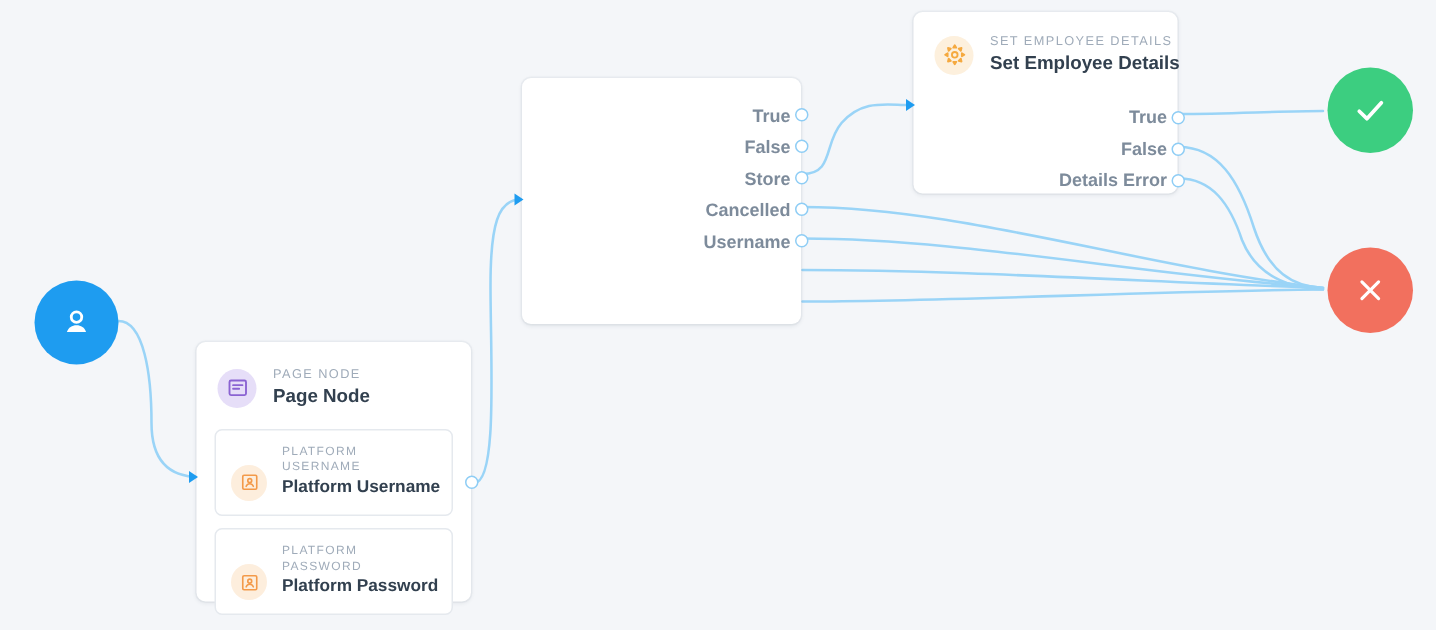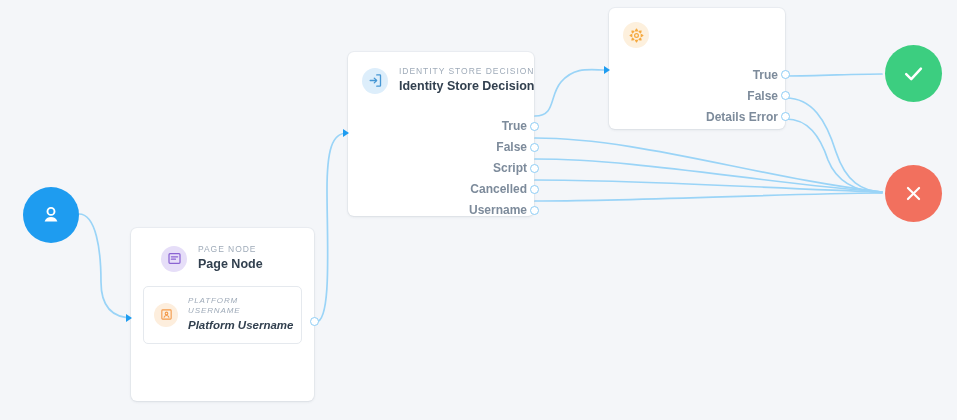--- a/index.html
+++ b/index.html
@@ -141,31 +141,30 @@
 
   #card-employee {
     left: 609px; top: 8px; width: 176px; height: 121px;
   }
   #card-employee .ports { padding: 10px 0 0 0; }
 
   #card-page {
     left: 131px; top: 228px; width: 183px; height: 173px;
     padding: 0;
   }
-  #card-page .card-head { padding: 16px 14px 4px 14px; margin-left: 16px; }
+  #card-page .card-head { padding: 16px 14px 4px 14px; }
 
   .subcard {
     margin: 8px 12px 0 12px;
     border: 1px solid #e5e9ee;
     border-radius: 5px;
     background: #fff;
     display: flex;
-    align-items: center;
+    align-items: flex-end;
     padding: 9px 10px;
-    font-style: italic;
   }
   .subcard .card-icon { width: 24px; height: 24px; flex: 0 0 24px; margin-right: 10px; }
   .subcard .eyebrow { font-size: 8px; letter-spacing: .9px; }
   .subcard .card-title { font-size: 11.5px; }
 </style>
 </head>
 <body>
 
 <div id="canvas">
 
@@ -196,44 +195,31 @@
 
   <div class="round-node node-start">
     <svg width="24" height="24" viewBox="0 0 24 24">
       <circle cx="12" cy="8.4" r="3.5" fill="none" stroke="#ffffff" stroke-width="1.9"></circle>
       <path d="M5.6,18.4 C6.6,15.3 9.1,13.9 12,13.9 C14.9,13.9 17.4,15.3 18.4,18.4 Z" fill="#ffffff"></path>
     </svg>
   </div>
 
   <div class="card" id="card-identity">
     <div class="in-arrow" style="left:-5px; top:77px;"></div>
-    <div class="card-head">
-      <div class="card-icon icon-bg-blue">
-        <svg width="15" height="15" viewBox="0 0 24 24" fill="none" stroke="#4596d4" stroke-width="2.1" stroke-linecap="round" stroke-linejoin="round">
-          <path d="M14,3 h5 a1,1 0 0 1 1,1 v16 a1,1 0 0 1 -1,1 h-5"></path>
-          <path d="M3.5,12 h10"></path>
-          <path d="M10,8.2 L13.8,12 L10,15.8"></path>
-        </svg>
-      </div>
-      <div class="card-titles">
-        <span class="eyebrow">IDENTITY STORE DECISION</span>
-        <span class="card-title">Identity Store Decision</span>
-      </div>
-    </div>
     <div class="ports">
       <div class="port-row">
         <span class="port-label">True</span>
         <span class="port-dot"></span>
       </div>
       <div class="port-row">
         <span class="port-label">False</span>
         <span class="port-dot"></span>
       </div>
       <div class="port-row">
-        <span class="port-label">Script</span>
+        <span class="port-label">Store</span>
         <span class="port-dot"></span>
       </div>
       <div class="port-row">
         <span class="port-label">Cancelled</span>
         <span class="port-dot"></span>
       </div>
       <div class="port-row">
         <span class="port-label">Username</span>
         <span class="port-dot"></span>
       </div>
@@ -249,20 +235,24 @@
           <path d="M12,1.8 l1.6,2.6 h-3.2 z"></path>
           <path d="M12,22.2 l1.6,-2.6 h-3.2 z"></path>
           <path d="M1.8,12 l2.6,1.6 v-3.2 z"></path>
           <path d="M22.2,12 l-2.6,1.6 v-3.2 z"></path>
           <path d="M4.8,4.8 l3,0.7 l-2.3,2.3 z"></path>
           <path d="M19.2,19.2 l-3,-0.7 l2.3,-2.3 z"></path>
           <path d="M19.2,4.8 l-0.7,3 l-2.3,-2.3 z"></path>
           <path d="M4.8,19.2 l0.7,-3 l2.3,2.3 z"></path>
         </svg>
       </div>
+      <div class="card-titles">
+        <span class="eyebrow">SET EMPLOYEE DETAILS</span>
+        <span class="card-title">Set Employee Details</span>
+      </div>
     </div>
     <div class="ports">
       <div class="port-row">
         <span class="port-label">True</span>
         <span class="port-dot"></span>
       </div>
       <div class="port-row">
         <span class="port-label">False</span>
         <span class="port-dot"></span>
       </div>
@@ -296,20 +286,33 @@
           <circle cx="12" cy="10" r="2.4"></circle>
           <path d="M7.6,17 C8.5,14.8 10.1,13.9 12,13.9 C13.9,13.9 15.5,14.8 16.4,17"></path>
         </svg>
       </div>
       <div class="card-titles">
         <span class="eyebrow">PLATFORM USERNAME</span>
         <span class="card-title">Platform Username</span>
       </div>
     </div>
 
+    <div class="subcard">
+      <div class="card-icon icon-bg-peach">
+        <svg width="13" height="13" viewBox="0 0 24 24" fill="none" stroke="#f39a4a" stroke-width="2" stroke-linecap="round" stroke-linejoin="round">
+          <rect x="3.4" y="3.4" width="17.2" height="17.2" rx="1.6"></rect>
+          <circle cx="12" cy="10" r="2.4"></circle>
+          <path d="M7.6,17 C8.5,14.8 10.1,13.9 12,13.9 C13.9,13.9 15.5,14.8 16.4,17"></path>
+        </svg>
+      </div>
+      <div class="card-titles">
+        <span class="eyebrow">PLATFORM PASSWORD</span>
+        <span class="card-title">Platform Password</span>
+      </div>
+    </div>
 
     <span class="port-dot" style="position:absolute; right:-4.5px; top:89px;"></span>
   </div>
 
   <div class="round-node node-success">
     <svg width="27" height="27" viewBox="0 0 24 24" fill="none" stroke="#ffffff" stroke-width="2.2" stroke-linecap="round" stroke-linejoin="round">
       <path d="M5.5,12.6 L10,17 L18.6,7.6"></path>
     </svg>
   </div>
 

